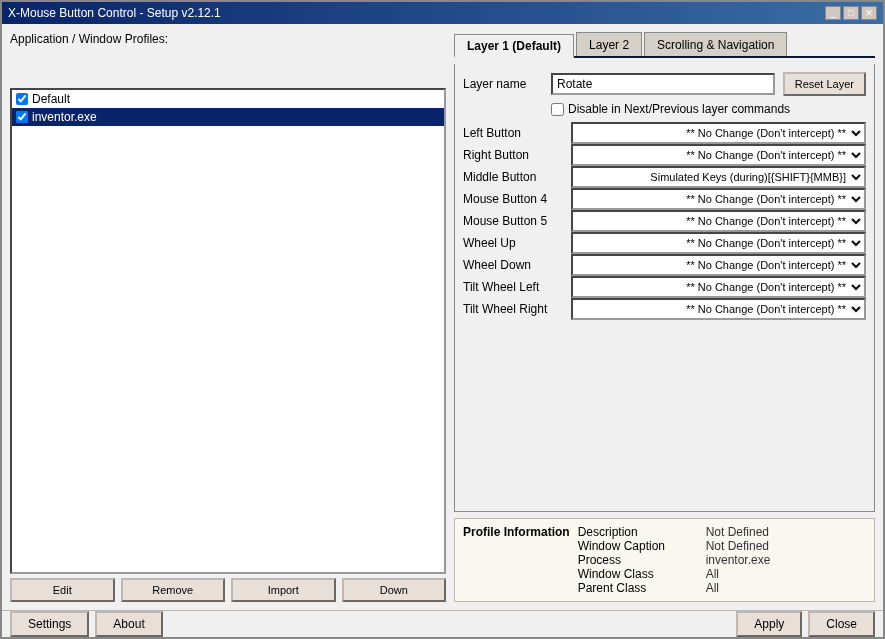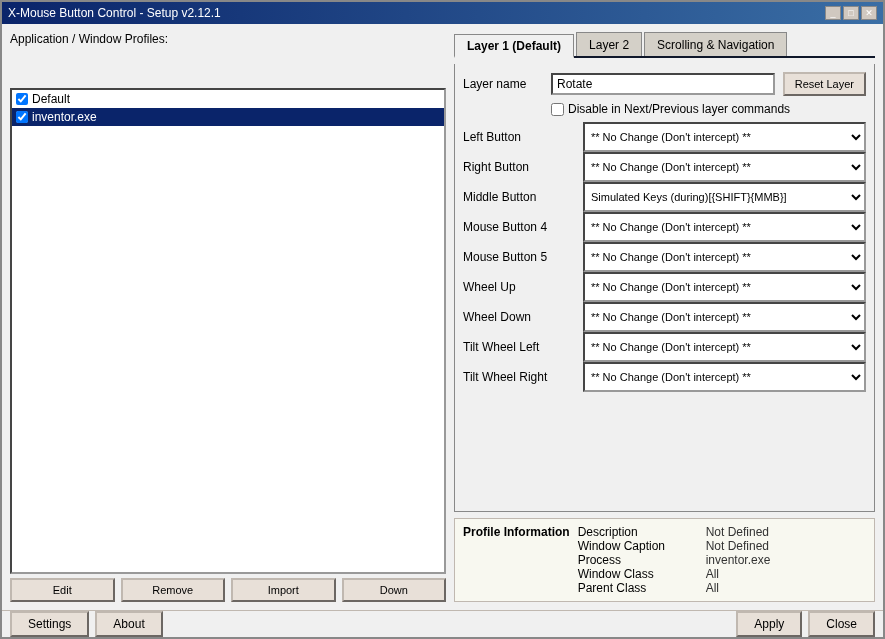--- a/index.html
+++ b/index.html
@@ -182,33 +182,34 @@
     }
     .disable-row {
       display: flex;
       align-items: center;
       gap: 4px;
       padding-left: 88px;
     }
     .button-row {
       display: flex;
       align-items: center;
-      gap: 20px;
+      gap: 8px;
     }
     .button-label {
       width: 100px;
       flex-shrink: 0;
     }
     .button-select {
       flex: 1;
-      height: 30px;
+      height: 22px;
       border: 2px inset #999;
       background: white;
       font-size: 11px;
       padding: 0 2px;
+      text-align: right;
     }
     .profile-info {
       border: 1px solid #c0b8b0;
       background: #f8f8f0;
       padding: 6px 8px;
       display: flex;
       flex-direction: row;
       gap: 8px;
     }
     .profile-info-title {

